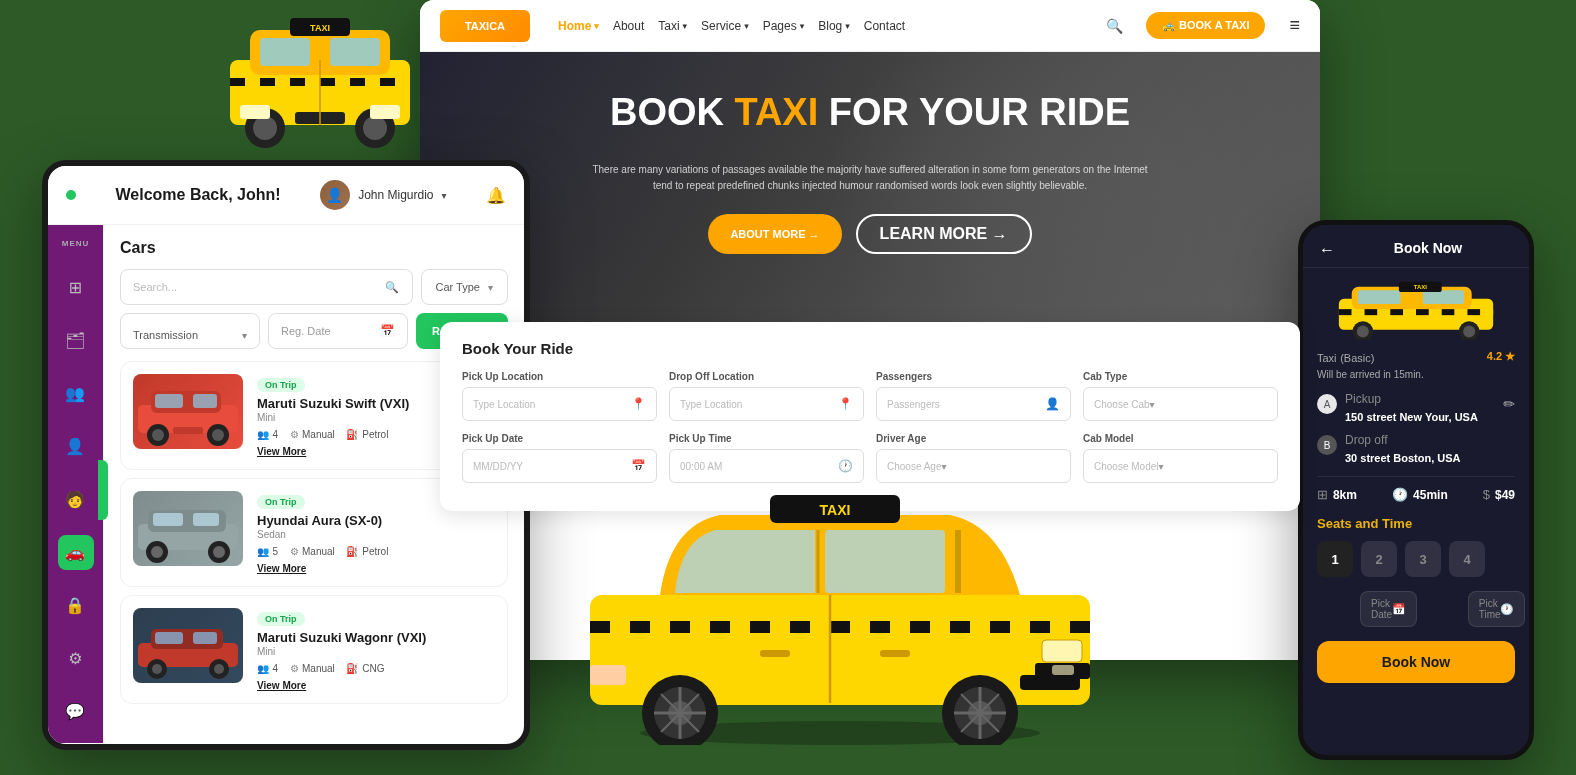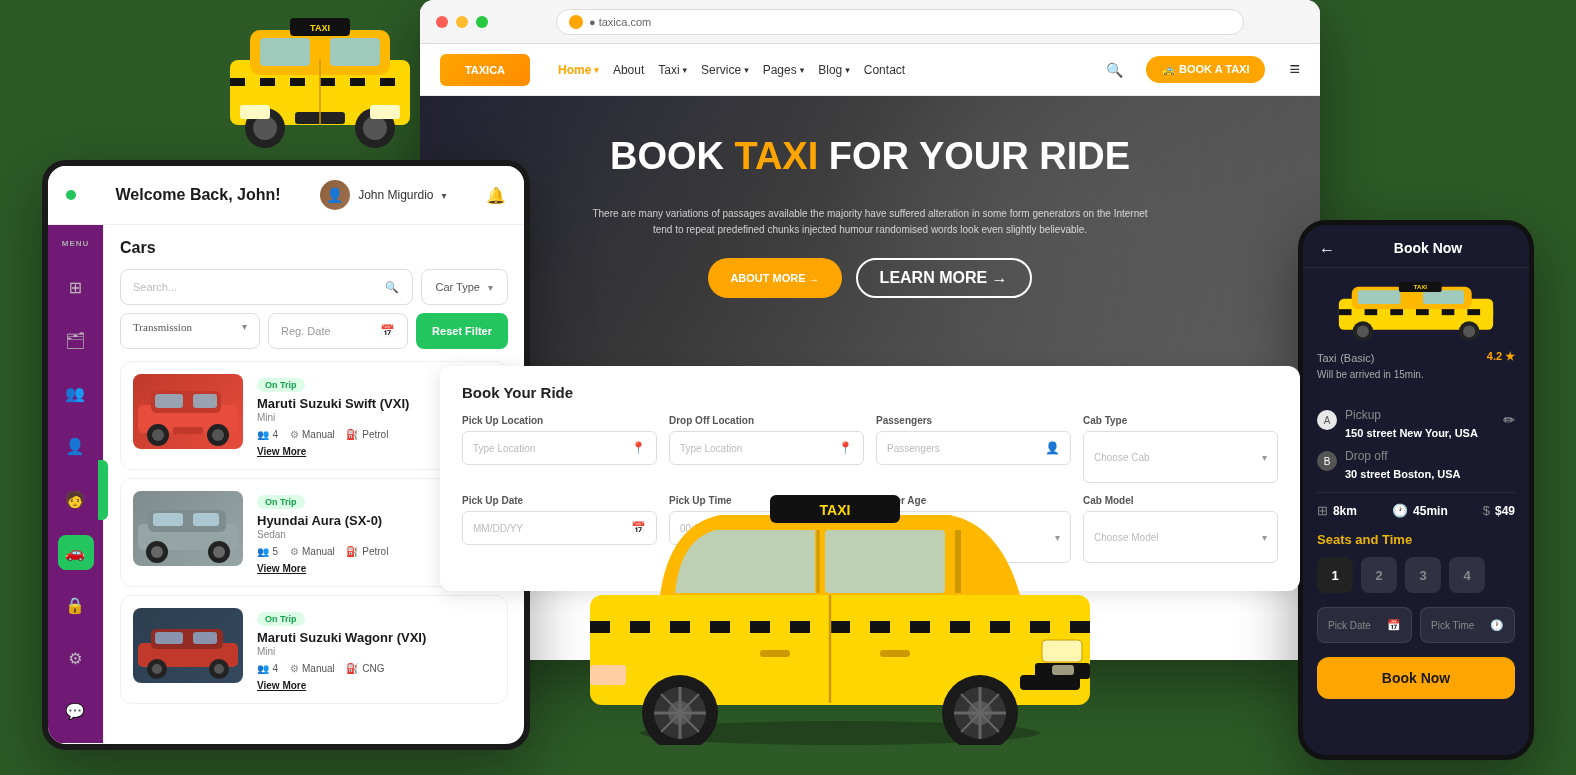--- a/index.html
+++ b/index.html
@@ -241,24 +241,23 @@
     }
     .form-input-icon { color: #aaa; font-size: 12px; }
     .form-select {
       width: 100%;
       border: 1px solid #ddd;
       border-radius: 6px;
       padding: 7px 10px;
       font-size: 10px;
       color: #999;
       background: #fff;
-      height: 52px;
-      display: flex;
-      align-items: center;
-      justify-content: space-between;
+      height: 34px;
+      display: flex;
+      align-items: center;
     }
 
     
     .tablet {
       position: absolute;
       left: 42px;
       top: 160px;
       width: 488px;
       height: 590px;
       background: #fff;
@@ -393,25 +392,24 @@
       margin-bottom: 12px;
     }
     .filter-select {
       flex: 1;
       border: 1px solid #ddd;
       border-radius: 8px;
       padding: 7px 12px;
       font-size: 11px;
       color: #555;
       display: flex;
-      align-items: flex-start;
+      align-items: flex-end;
       justify-content: space-between;
       height: 36px;
       cursor: pointer;
-      font-family: Liberation Serif, serif;
     }
     .date-input {
       flex: 1;
       border: 1px solid #ddd;
       border-radius: 8px;
       padding: 7px 12px;
       font-size: 11px;
       color: #999;
       display: flex;
       align-items: center;
@@ -564,21 +562,21 @@
     .taxi-name span { color: #aaa; font-weight: 400; font-size: 11px; }
     .rating {
       color: #ffa500;
       font-size: 11px;
       font-weight: 700;
     }
     .star { color: #ffa500; }
     .arrival-text {
       color: #aaa;
       font-size: 10px;
-      margin-bottom: 28px;
+      margin-bottom: 12px;
     }
 
     
     .location-row {
       display: flex;
       align-items: flex-start;
       gap: 8px;
       margin-bottom: 8px;
     }
     .loc-dot {
@@ -654,20 +652,21 @@
     .datetime-input {
       flex: 1;
       background: rgba(255,255,255,0.08);
       border: 1px solid rgba(255,255,255,0.1);
       border-radius: 8px;
       padding: 8px 10px;
       display: flex;
       align-items: center;
       justify-content: space-between;
       height: 36px;
+      margin-left: 43px;
     }
     .datetime-label { color: #888; font-size: 10px; }
     .datetime-icon { color: #888; font-size: 11px; }
 
     
     .book-now-btn {
       width: 100%;
       background: #ffa500;
       color: #1a1a1a;
       border: none;
@@ -743,29 +742,20 @@
     <rect x="165" y="88" width="15" height="8" fill="#FFD700"></rect>
     <rect x="180" y="88" width="15" height="8" fill="#111"></rect>
     <rect x="195" y="88" width="15" height="8" fill="#FFD700"></rect>
 
     <line x1="120" y1="70" x2="120" y2="135" stroke="#cc9900" stroke-width="1.5"></line>
   </svg>
 </div>
 
 <div class="desktop-browser">
 
-  <div class="browser-bar">
-    <div class="browser-dot dot-red"></div>
-    <div class="browser-dot dot-yellow"></div>
-    <div class="browser-dot dot-green"></div>
-    <div class="browser-url">
-      <span class="url-favicon"></span>
-      <span>● taxica.com</span>
-    </div>
-  </div>
 
   <div class="website-nav">
     <div class="site-logo">
       <span>TAXICA</span>
     </div>
     <div class="nav-links">
       <span class="nav-link active">
         <span>Home</span>
         <span class="nav-arrow">▾</span>
       </span>

